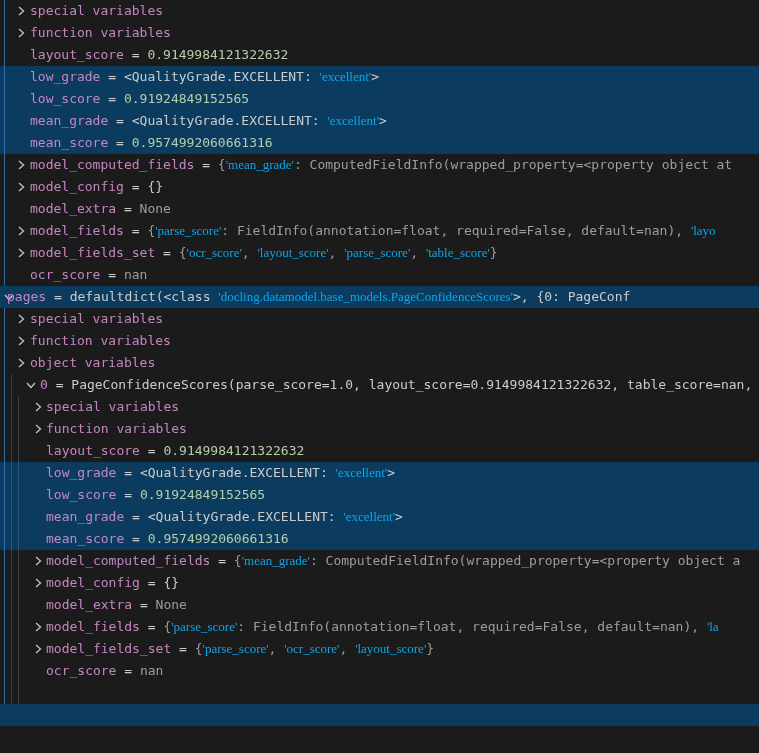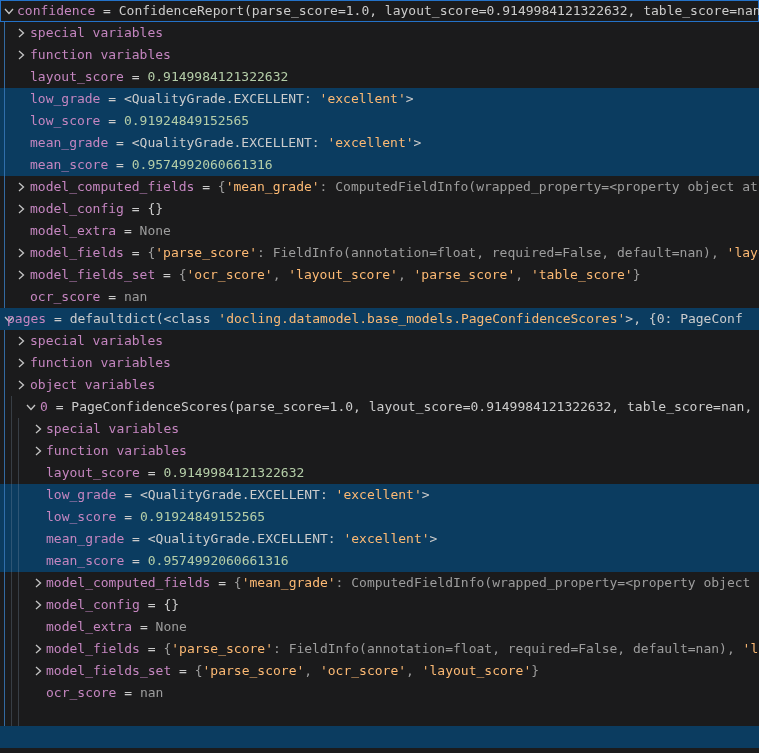--- a/index.html
+++ b/index.html
@@ -27,32 +27,29 @@
   }
   .guide.active{background:rgba(55,120,185,0.85);}
   .twistie{
     position:absolute;top:3px;width:16px;height:16px;
     color:#c5c5c5;
   }
   .twistie svg{display:block;}
   .content{position:absolute;top:0;height:22px;}
   .name{color:#c586c0;}
   .plain{color:#cccccc;}
-  .string{color:#fdba74;}
+  .string{color:#0ea5e9;font-family:Liberation Serif, serif;}
   .number{color:#b5cea8;}
   .muted{color:#9d9d9d;}
 </style>
 </head>
 <body>
 
 <div class="panel" aria-label="Variables (debug tree)">
   <div id="tree">
-      <div class="row focused"><span class="twistie" style="left: 1px;"><svg width="16" height="16" viewBox="0 0 16 16">
-            <path d="M4 6 L8 10.5 L12 6" fill="none" stroke="currentColor" stroke-width="1.3"></path>
-          </svg></span><span class="content" style="left: 17px;"><span class="name">confidence</span><span class="plain"> = </span><span class="plain">ConfidenceReport(parse_score=1.0, layout_score=0.9149984121322632, table_score=nan</span></span></div>
       <div class="row"><span class="guide active" style="left: 4px;"></span><span class="twistie" style="left: 13px;"><svg width="16" height="16" viewBox="0 0 16 16">
             <path d="M6 4 L10.5 8 L6 12" fill="none" stroke="currentColor" stroke-width="1.3"></path>
           </svg></span><span class="content" style="left: 30px;"><span class="name">special variables</span></span></div>
       <div class="row"><span class="guide active" style="left: 4px;"></span><span class="twistie" style="left: 13px;"><svg width="16" height="16" viewBox="0 0 16 16">
             <path d="M6 4 L10.5 8 L6 12" fill="none" stroke="currentColor" stroke-width="1.3"></path>
           </svg></span><span class="content" style="left: 30px;"><span class="name">function variables</span></span></div>
       <div class="row"><span class="guide active" style="left: 4px;"></span><span class="content" style="left: 30px;"><span class="name">layout_score</span><span class="plain"> = </span><span class="number">0.9149984121322632</span></span></div>
       <div class="row sel"><span class="guide active" style="left: 4px;"></span><span class="content" style="left: 30px;"><span class="name">low_grade</span><span class="plain"> = </span><span class="plain">&lt;QualityGrade.EXCELLENT: </span><span class="string">'excellent'</span><span class="plain">&gt;</span></span></div>
       <div class="row sel"><span class="guide active" style="left: 4px;"></span><span class="content" style="left: 30px;"><span class="name">low_score</span><span class="plain"> = </span><span class="number">0.91924849152565</span></span></div>
       <div class="row sel"><span class="guide active" style="left: 4px;"></span><span class="content" style="left: 30px;"><span class="name">mean_grade</span><span class="plain"> = </span><span class="plain">&lt;QualityGrade.EXCELLENT: </span><span class="string">'excellent'</span><span class="plain">&gt;</span></span></div>

